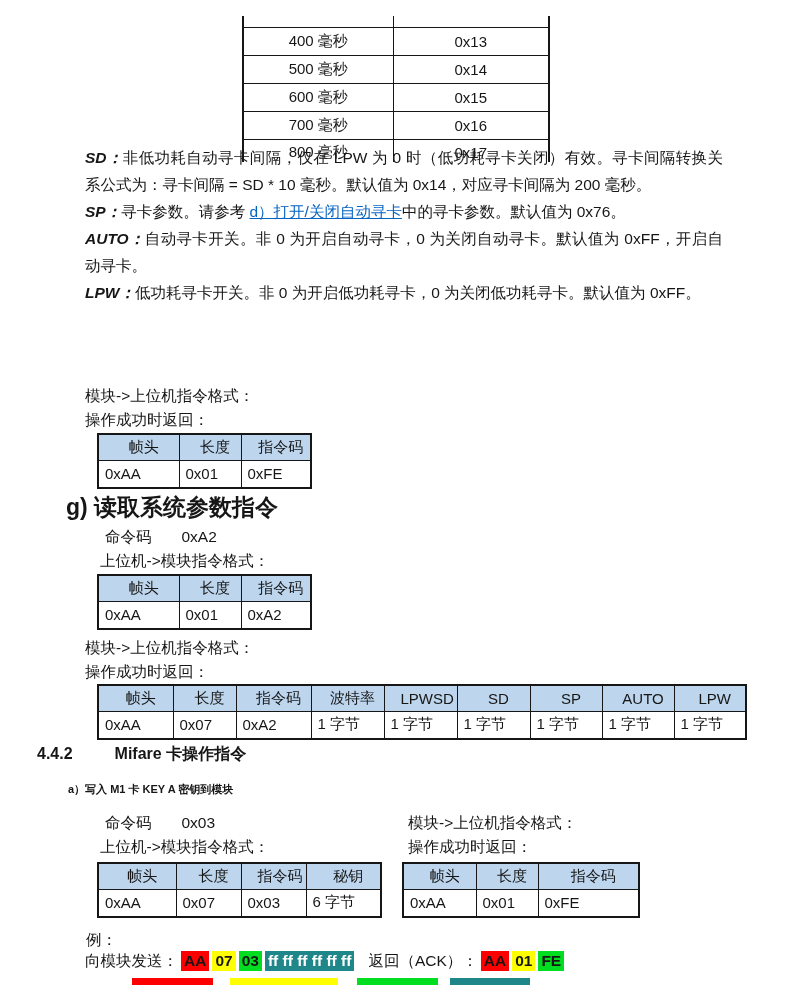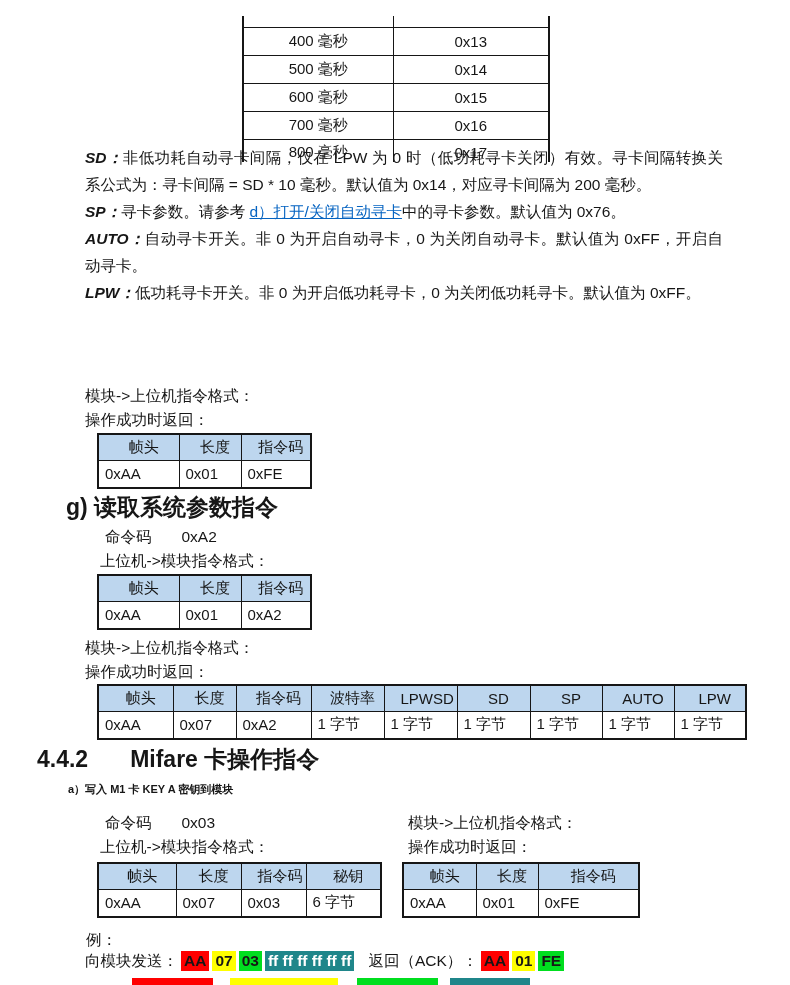--- a/index.html
+++ b/index.html
@@ -14,21 +14,21 @@
   td, th { border:1.6px solid #161616; font-size:15px; padding:0 6px;
            vertical-align:middle; font-weight:normal; white-space:nowrap; overflow:hidden; }
   th { background:var(--hdr-bg,#BDD6EE); height:26px; text-align:center;padding-left:16px; }
   td { height:28px; text-align:left; }
   .center td { text-align:center; padding-left:6px; }
   .para { width:638px; line-height:27px; text-align:justify; }
   .plabel { font-weight:bold; font-style:italic; }
   .doclink { color:var(--link,#0563C1); text-decoration:underline; cursor:pointer; }
   .fmtline { white-space:nowrap; }
   .h-g  { font-size:23px; font-weight:bold; }
-  .h-442{ font-size:23px; font-weight:600; }
+  .h-442{ font-size:16px; font-weight:600; }
   .h-a  { font-size:11px; font-weight:bold; }
   .hl { display:inline-block; font-weight:bold; padding:1px 3px; margin-left:3px; line-height:18px; }
   .hl-dark { color:#ffffff; }
   .bar { position:absolute; height:7px; top:978px; }
   .clip { overflow:hidden; }
 </style>
 </head>
 <body>
 
 <div class="abs clip" style="left:242px; top:16px; width:372px; height:146px;">

